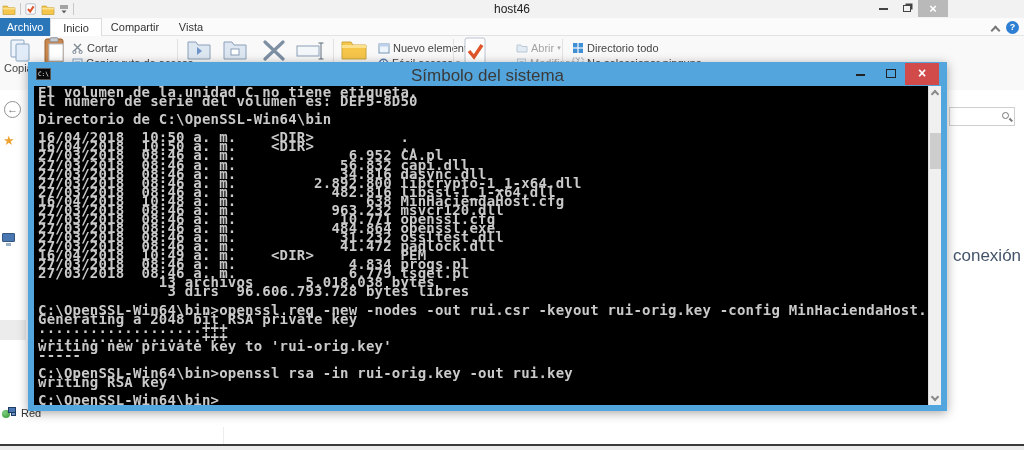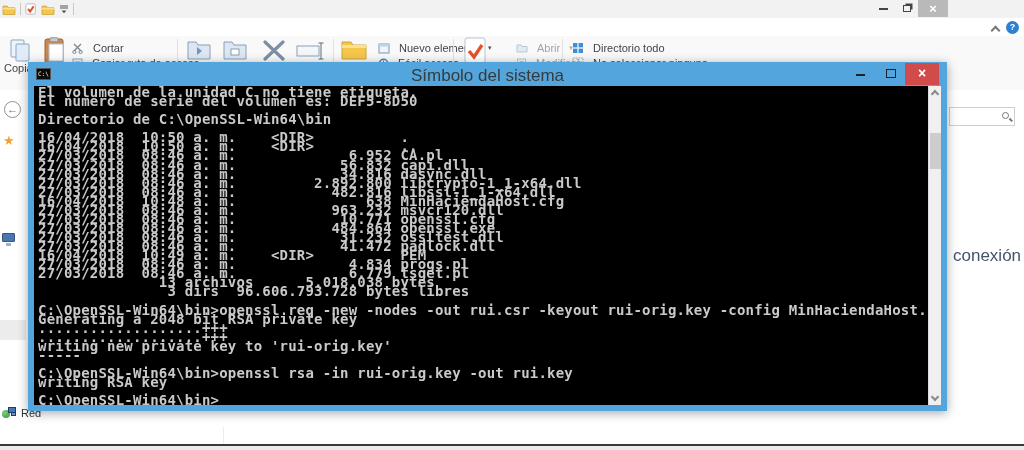--- a/index.html
+++ b/index.html
@@ -21,21 +21,21 @@
 
   .tabrow { position:absolute; left:0; top:18px; width:1024px; height:18px; background:#fbfbfb; border-bottom:1px solid #e3e3e3; }
   .tab { position:absolute; top:0; height:18px; display:flex; align-items:center; justify-content:center; font-size:11px; color:#333; }
   .tab-file { left:0; width:50px; background:#2b76b9; color:#fff; }
   .tab-active { background:#fff; border:1px solid #dcdcdc; border-bottom:none; }
   .chev-up { position:absolute; left:992px; top:27px; width:7px; height:7px; border-left:2px solid #777; border-top:2px solid #777; transform:rotate(45deg); }
   .help-circle { position:absolute; left:1006px; top:21px; width:13px; height:13px; border-radius:50%; background:#2d7fd3; color:#fff; font-size:9px; font-weight:bold; text-align:center; line-height:13px; }
 
   .ribbon { position:absolute; left:0; top:36px; width:1024px; height:54px; background:#f9f9f9; }
   .rdiv { position:absolute; top:3px; width:1px; height:48px; background:#e2e2e2; }
-  .rlabel { position:absolute; font-size:11px; color:#444; white-space:nowrap; display:flex; align-items:center; gap:9px; }
+  .rlabel { position:absolute; font-size:11px; color:#444; white-space:nowrap; display:flex; align-items:center; gap:3px; }
   .rlabel.dis { color:#a4a4a4; }
   .caret { font-size:7px; color:#555; }
   .rlabel.dis .caret { color:#a8a8a8; }
 
   
   .back-circle { position:absolute; left:4px; top:101px; width:17px; height:17px; border:1.5px solid #909090; border-radius:50%; color:#707070; font-size:11px; text-align:center; line-height:15px; }
   .nav-star { position:absolute; left:3px; top:133px; color:#f0a230; font-size:13px; }
   .nav-pc { position:absolute; left:2px; top:233px; width:13px; height:9px; background:#4a76b2; border:1px solid #33557f; border-radius:1px; }
   .nav-pc::after { content:""; position:absolute; left:3px; top:9px; width:5px; height:3px; background:#9fb3c8; }
   .nav-grayblock { position:absolute; left:0; top:320px; width:26px; height:20px; background:#ececec; }
@@ -97,29 +97,36 @@
           </svg>
         </span>
       <span>
           <svg width="10" height="10" viewBox="0 0 10 10">
             <path d="M1 2h8M1 4h8" stroke="#555"></path>
             <path d="M2.5 6.5h5L5 9.2z" fill="#555"></path>
           </svg>
         </span>
       <span class="sep"></span>
     </div>
+    <div class="win-title">host46</div>
     <div class="wc wc-min">
         <i></i>
       </div>
     <div class="wc wc-restore">
         <i></i>
       </div>
     <div class="wc wc-close">×</div>
   </div>
 
+  <div class="tabrow">
+    <div class="tab tab-file" style="left:0;width:50px;">Archivo</div>
+    <div class="tab tab-active" style="left:50px;width:52px;">Inicio</div>
+    <div class="tab" style="left:102px;width:66px;">Compartir</div>
+    <div class="tab" style="left:168px;width:46px;">Vista</div>
+  </div>
   <div class="chev-up"></div>
   <div class="help-circle">?</div>
 
   <div class="ribbon">
 
     <span style="position:absolute;left:8px;top:2px;">
         <svg width="26" height="26" viewBox="0 0 26 26">
           <rect x="3" y="2" width="13" height="17" rx="1" fill="#eef4fb" stroke="#8aa5c2"></rect>
           <rect x="8" y="6" width="13" height="17" rx="1" fill="#e2ecf8" stroke="#8aa5c2"></rect>
         </svg>

